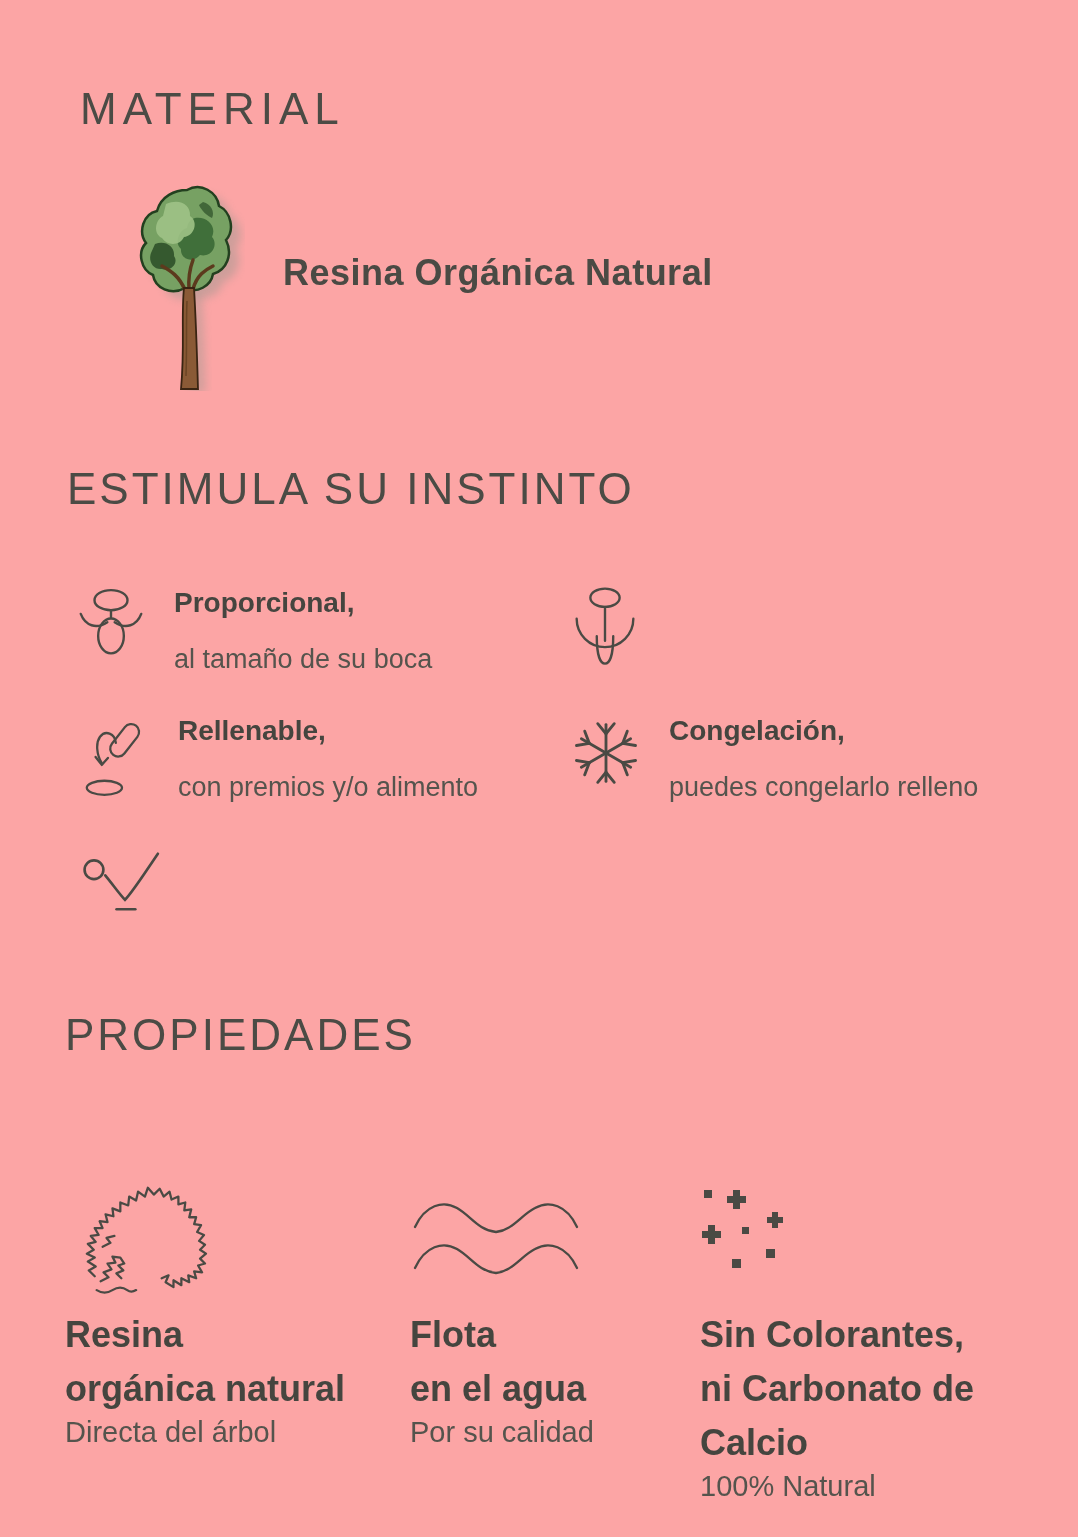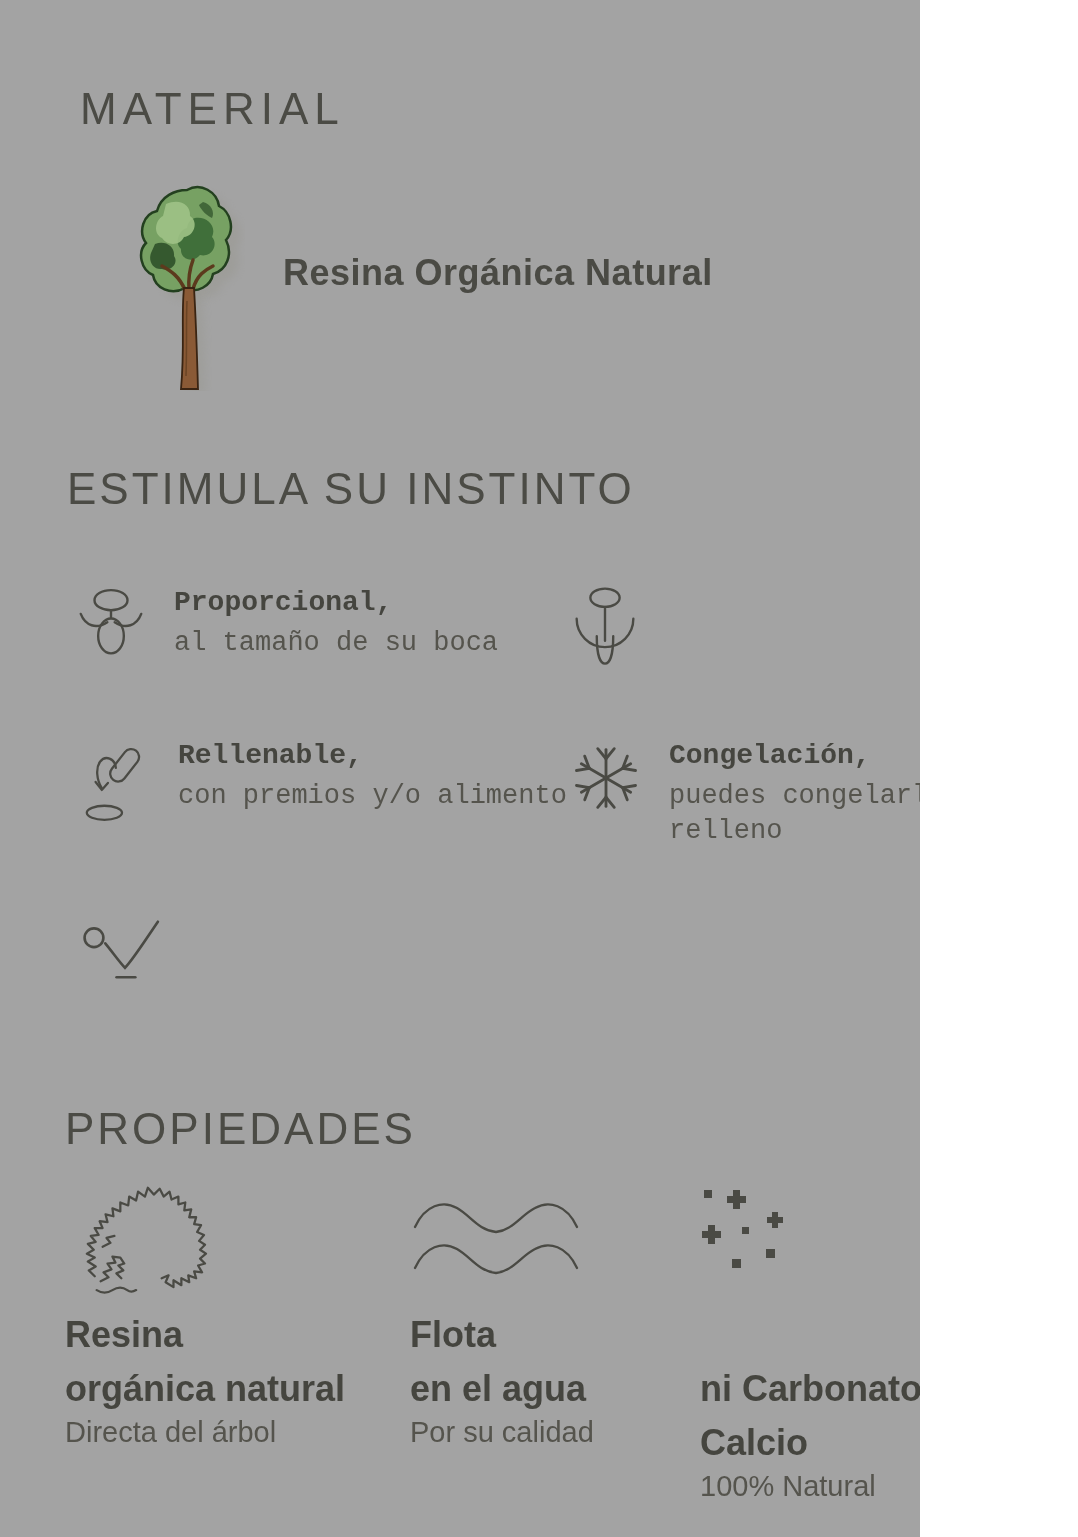--- a/index.html
+++ b/index.html
@@ -1,46 +1,46 @@
 <!DOCTYPE html>
 <html><head>
 <meta charset="utf-8">
 <style>
   * { margin:0; padding:0; box-sizing:border-box; }
   html,body { width:1078px; }
   body { font-family:"Liberation Sans", sans-serif; }
   .page {
-    position:relative; width:920px; height:1537px;
-    background:#a3a3a3; color:#4A4A44; overflow:hidden;
+    position:relative; width:1078px; height:1537px;
+    background:#fca5a5; color:#4A4A44; overflow:hidden;
   }
   .section-heading {
     position:absolute; font-weight:300; font-size:44px; color:#4B4B45;
     font-family:"Liberation Sans", sans-serif;
   }
   #material-heading   { left:80px;  top:84px;  letter-spacing:6px; }
   #instinct-heading   { left:67px;  top:464px; letter-spacing:3px; }
-  #properties-heading { left:65px;  top:1104px; letter-spacing:3px; }
+  #properties-heading { left:65px;  top:1010px; letter-spacing:3px; }
 
   
   .tree-wrap { position:absolute; left:133px; top:176px; width:112px; height:215px; }
   .material-label {
     position:absolute; left:283px; top:252px;
     font-size:36px; font-weight:700; color:#4A4A44; letter-spacing:0.5px;
   }
 
   
   .features {
     position:absolute; left:78px; top:583px; width:940px;
-    display:grid; grid-template-columns:495px 1fr; row-gap:60px;font-family:Liberation Mono, monospace;
+    display:grid; grid-template-columns:495px 1fr; row-gap:34px;
   }
   .feature { display:flex; gap:12px; align-items:flex-start; min-height:88px; }
   .feature .icon-box { flex:0 0 84px; position:relative; }
   .feature-text { padding-top:2px; }
   .feature-title { font-size:28px; font-weight:700; color:#45453F; line-height:1.25; }
-  .feature-sub   { font-size:27px; font-weight:400; color:#55544D; line-height:1.3; margin-top:6px; }
+  .feature-sub   { font-size:27px; font-weight:400; color:#55544D; line-height:1.3; margin-top:22px; }
 
   
   .properties {
     position:absolute; left:65px; top:1170px; width:980px;
     display:grid; grid-template-columns:345px 290px auto;
   }
   .prop .icon-area { height:138px; }
   .prop-title { font-size:36px; font-weight:700; color:#45453F; line-height:1.5; }
   .prop-sub   { font-size:29px; font-weight:400; color:#55544D; }
 
@@ -200,20 +200,20 @@
           <rect class="fill" x="4" y="4" width="8" height="8"></rect>
           <path class="fill" d="M33,4 h7 v6 h6 v7 h-6 v6 h-7 v-6 h-6 v-7 h6 z"></path>
           <path class="fill" d="M72,26 h6 v5 h5 v6 h-5 v5 h-6 v-5 h-5 v-6 h5 z"></path>
           <path class="fill" d="M2,39 h7 v6 h6 v7 h-6 v6 h-7 v-6 h-6 v-7 h6 z" transform="translate(6,0)"></path>
           <rect class="fill" x="42" y="41" width="7" height="7"></rect>
           <rect class="fill" x="66" y="63" width="9" height="9"></rect>
           <rect class="fill" x="32" y="73" width="9" height="9"></rect>
         </svg>
       </div>
       <div class="prop-title">
-        <br>
+        <span>Sin Colorantes,</span><br>
         <span>ni Carbonato de Calcio</span>
       </div>
       <div class="prop-sub">100% Natural</div>
     </div>
   </div>
 
 </div>
 
 </body></html>

